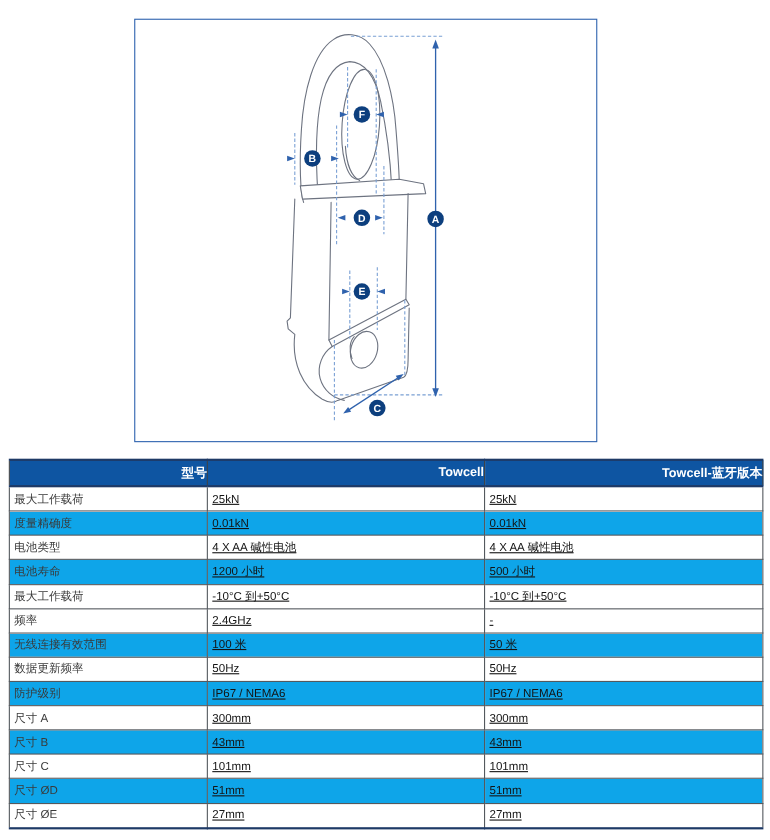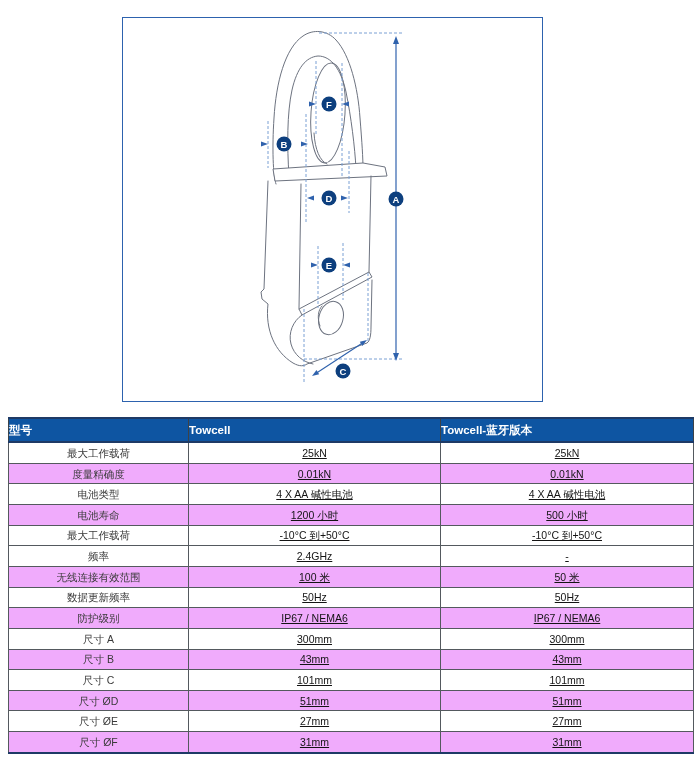--- a/index.html
+++ b/index.html
@@ -26,28 +26,28 @@
     border-collapse:collapse;table-layout:fixed;
     font-family:"Liberation Sans","DejaVu Sans",sans-serif;
     font-size:10.5px;color:#1c1c1c;
     border:1px solid #3c4248;
     border-top:2px solid #1e3a66;
     border-bottom:2px solid #1e3a66;
   }
   .spec-table th{
     background:#0e55a2;color:#ffffff;font-size:11.5px;font-weight:bold;
     height:22px;border:1px solid #3c4248;border-bottom:2px solid #1e3a66;
-    text-align:left;padding:0;
+    text-align:right;padding:0;
   }
   .spec-table td{
-    border:1px solid #54595e;text-align:center;padding:0 4px;
+    border:1px solid #54595e;text-align:left;padding:0 4px;
     height:16px;line-height:16px;white-space:nowrap;overflow:hidden;
   }
   .row-plain td{background:#ffffff;}
-  .row-alt td{background:#f0abfc;}
+  .row-alt td{background:#0ea5e9;}
   .label-cell{color:#3a3a3a;}
   .value-cell{color:#141414;text-decoration:underline;}
 </style>
 </head>
 <body>
 
 <div class="diagram-frame">
   <svg viewBox="0 0 419 383">
 
     <g>
@@ -199,19 +199,14 @@
       <tr class="row-alt">
         <td class="label-cell">尺寸 ØD</td>
         <td class="value-cell">51mm</td>
         <td class="value-cell">51mm</td>
       </tr>
       <tr class="row-plain">
         <td class="label-cell">尺寸 ØE</td>
         <td class="value-cell">27mm</td>
         <td class="value-cell">27mm</td>
       </tr>
-      <tr class="row-alt">
-        <td class="label-cell">尺寸 ØF</td>
-        <td class="value-cell">31mm</td>
-        <td class="value-cell">31mm</td>
-      </tr>
     </tbody>
 </table>
 
 </body></html>

